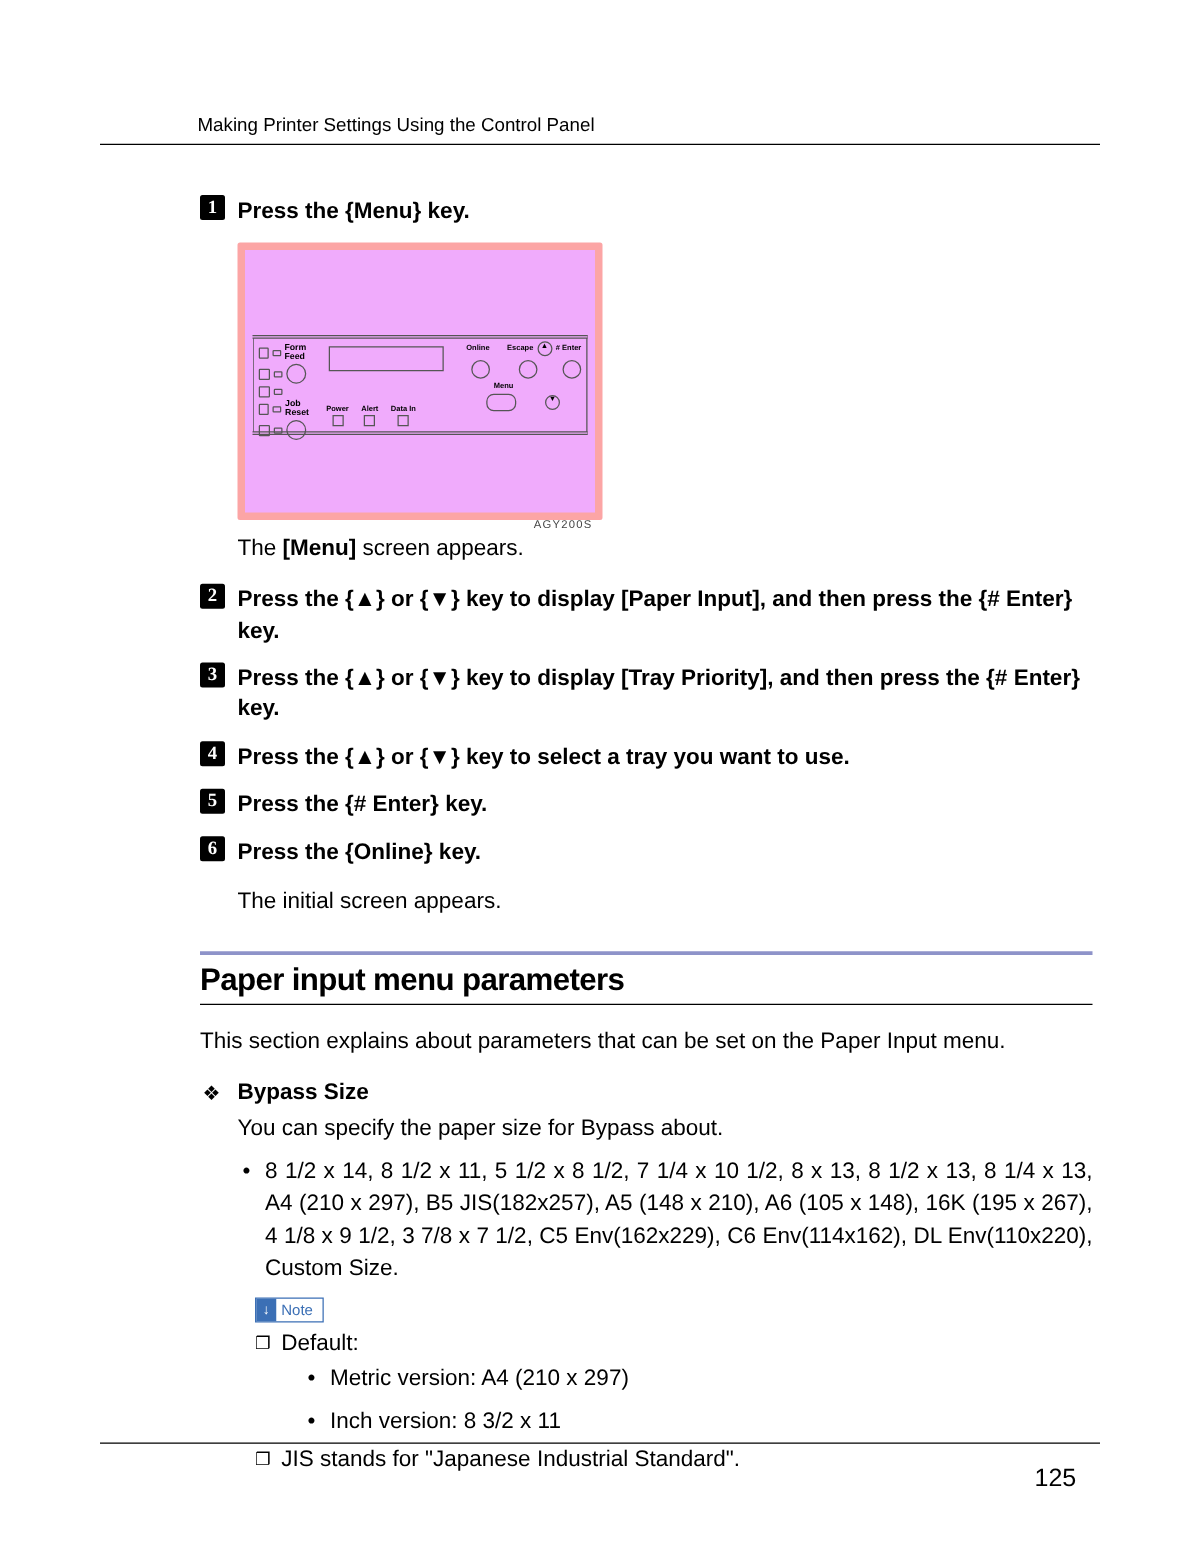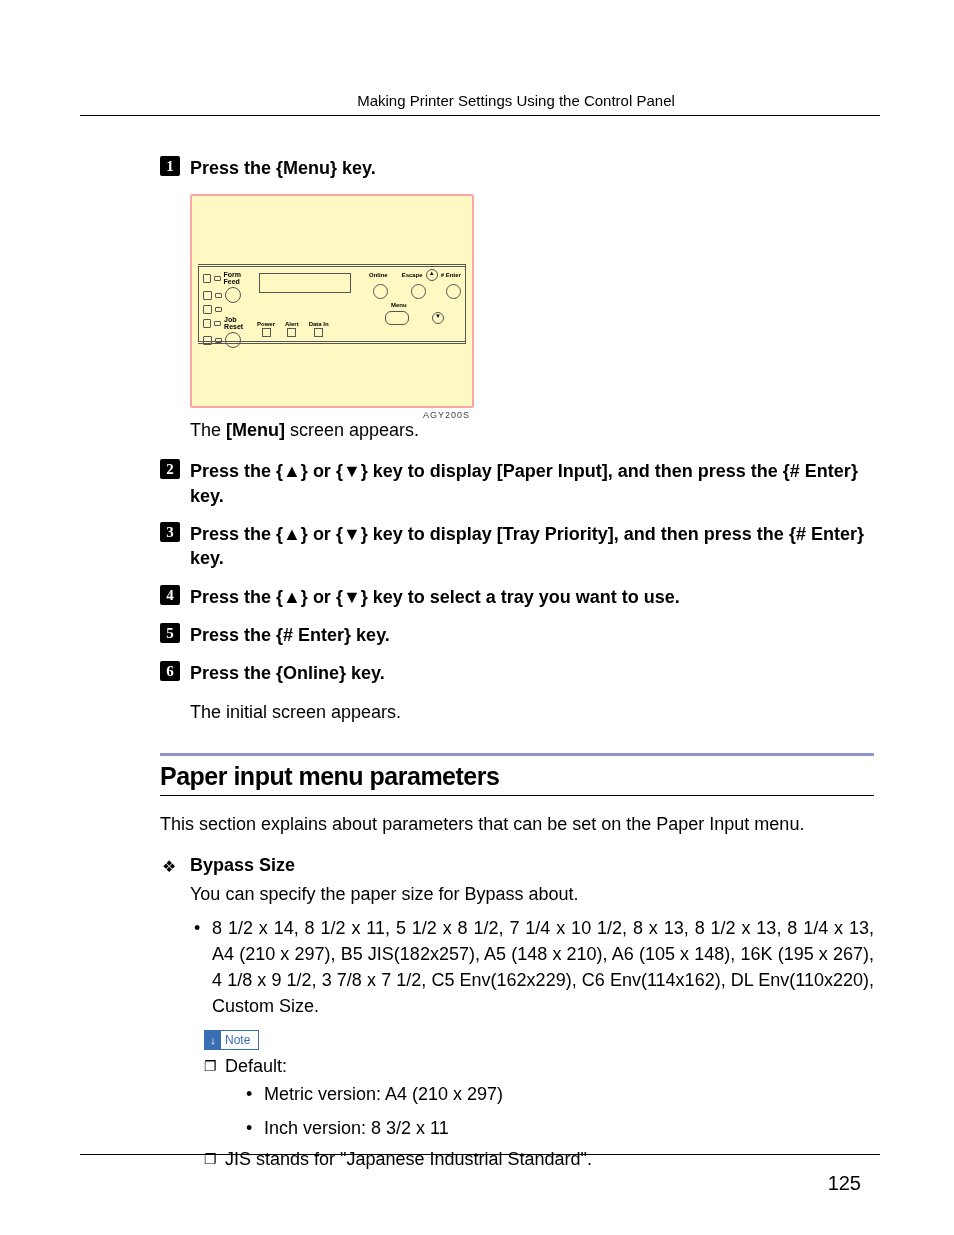--- a/index.html
+++ b/index.html
@@ -14,21 +14,20 @@
     position: relative;
     width: 954px;
     min-height: 1235px;
     box-sizing: border-box;
     padding: 92px 80px 40px 160px;
   }
   .running-head {
     font-size: 15px;
     margin-bottom: 6px;
     margin-left: -2px;
-    text-align: center;
   }
   .thin-rule {
     border: none;
     border-top: 1px solid #000;
     margin: 0 0 40px -80px;
     width: 800px;
   }
   .bottom-rule {
     position: absolute;
     bottom: 72px;
@@ -74,24 +73,24 @@
   .body-text {
     font-size: 18px;
     line-height: 1.4;
     margin: 6px 0 16px 30px;
   }
   
   .figure-wrap { margin: 6px 0 10px 30px; }
   .panel-outer {
     width: 280px;
     height: 210px;
-    border: 2px solid #fca5a5;
+    border: 6px solid #fca5a5;
     border-radius: 2px;
     position: relative;
-    background: #fef9c3;
+    background: #f0abfc;
   }
   .panel-tag {
     position: absolute;
     right: 2px;
     bottom: -14px;
     font-size: 9px;
     letter-spacing: 1px;
     color: #444;
   }
   .panel-inner {

